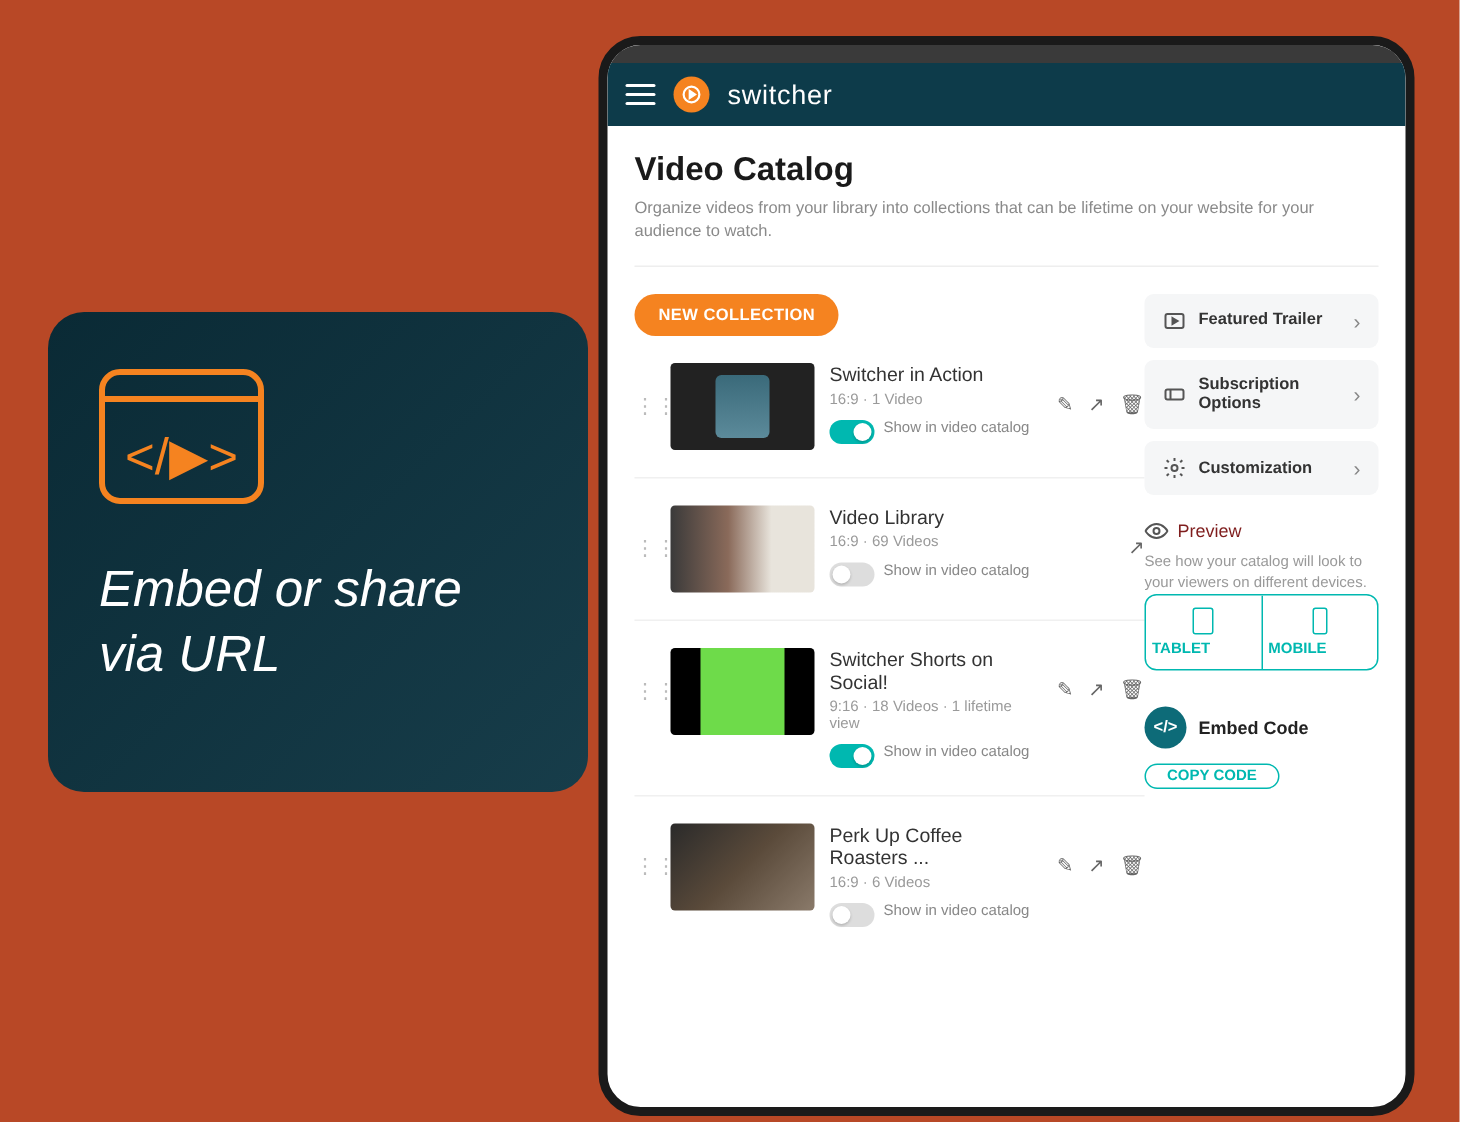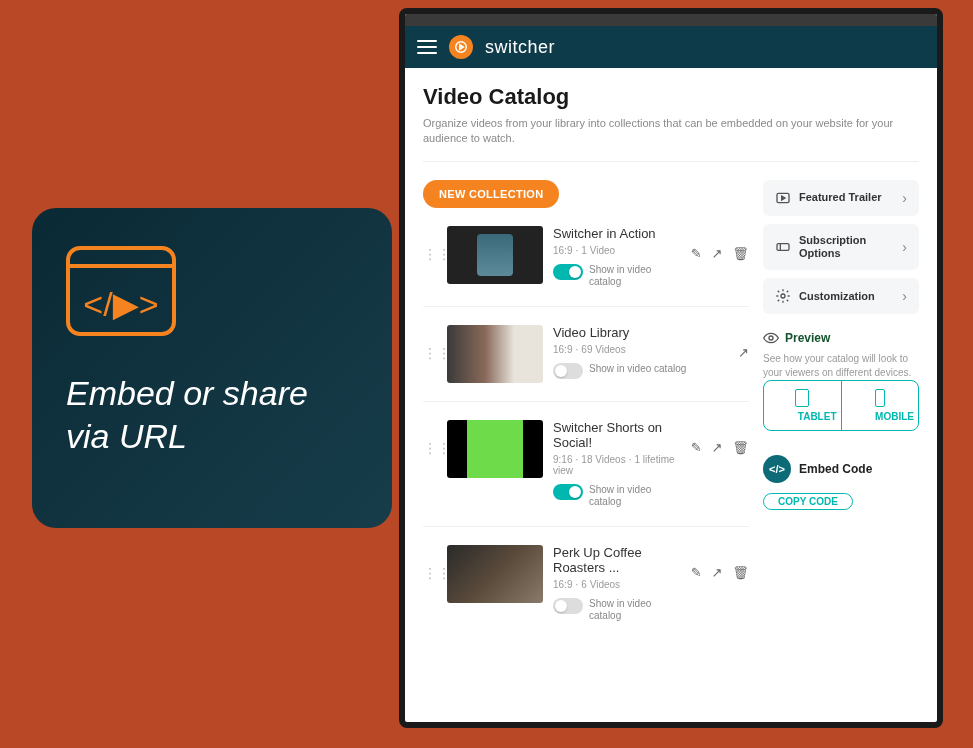--- a/index.html
+++ b/index.html
@@ -46,25 +46,25 @@
   font-style: italic;
   line-height: 1.25;
   font-weight: 300;
   margin-top: 36px;
 }
 
 
 .tablet {
   position: absolute;
   right: 30px;
-  top: 8px;
+  top: 24px;
   width: 544px;
   height: 720px;
   background: #fff;
-  border-radius: 8px;
+  border-radius: 28px;
   border: 6px solid #1a1a1a;
   overflow: hidden;
   z-index: 1;
 }
 .browser-chrome {
   height: 12px;
   background: #3a3a3a;
 }
 .app-header {
   background: #0d3b4a;
@@ -77,21 +77,21 @@
 .hamburger { width: 20px; height: 14px; display: flex; flex-direction: column; justify-content: space-between; cursor: pointer; }
 .hamburger span { height: 2px; background: #fff; border-radius: 1px; }
 .logo-badge { width: 24px; height: 24px; background: #f58320; border-radius: 50%; display: flex; align-items: center; justify-content: center; }
 .logo-badge svg { width: 14px; height: 14px; }
 .brand { color: #fff; font-size: 18px; font-weight: 400; letter-spacing: 0.5px; }
 
 .content { padding: 16px 18px; height: calc(100% - 54px); overflow: hidden; }
 .page-title { font-size: 22px; font-weight: 700; color: #1a1a1a; margin-bottom: 6px; }
 .page-sub { font-size: 11px; color: #8a8a8a; line-height: 1.4; padding-bottom: 14px; border-bottom: 1px solid #eee; }
 
-.cols { display: flex; gap: 14px; margin-top: 18px; }
+.cols { display: flex; margin-top: 18px; }
 .left-col { flex: 1; min-width: 0; }
 .right-col { width: 156px; flex-shrink: 0; }
 
 .new-btn { background: #f58320; color: #fff; font-size: 11px; font-weight: 700; padding: 8px 16px; border-radius: 16px; display: inline-block; letter-spacing: 0.3px; }
 
 .item-row { display: flex; align-items: flex-start; gap: 10px; padding: 18px 0; border-bottom: 1px solid #f0f0f0; }
 .drag { color: #bbb; font-size: 14px; padding-top: 20px; width: 14px; }
 .thumb { width: 96px; height: 58px; background: #222; border-radius: 3px; flex-shrink: 0; position: relative; overflow: hidden; }
 .thumb.t1::after { content: ''; position: absolute; top: 8px; left: 30px; width: 36px; height: 42px; background: linear-gradient(180deg, #3a6a7a, #5c8a9a); border-radius: 4px; }
 .thumb.t2 { background: linear-gradient(90deg, #3a3a3a 0%, #8a6a5a 40%, #e8e4dc 70%); }
@@ -115,24 +115,24 @@
 .actions { display: flex; gap: 10px; padding-top: 20px; color: #666; font-size: 13px; }
 .actions span { cursor: pointer; }
 
 
 .side-card { background: #f5f6f7; border-radius: 6px; padding: 10px 12px; margin-bottom: 8px; display: flex; align-items: center; gap: 8px; font-size: 11px; color: #333; cursor: pointer; }
 .side-card .lbl { flex: 1; line-height: 1.2; font-weight: bold; }
 .side-card .chev { color: #888; font-size: 14px; }
 .side-ic { width: 16px; height: 16px; flex-shrink: 0; }
 
 .prev-box { margin-top: 16px; }
-.prev-head { display: flex; align-items: center; gap: 6px; font-size: 12px; font-weight: 700; color: #14532d; margin-bottom: 6px; }
+.prev-head { display: flex; align-items: center; gap: 6px; font-size: 12px; font-weight: 400; color: #7f1d1d; margin-bottom: 6px; }
 .prev-sub { font-size: 10px; color: #9a9a9a; line-height: 1.4; }
 .dev-btns { display: flex; border: 1.5px solid #00b8b0; border-radius: 8px; overflow: hidden; }
-.dev-btn { flex: 1; text-align: right; padding: 8px 4px; font-size: 10px; font-weight: 700; color: #00b8b0; cursor: pointer; }
+.dev-btn { flex: 1; text-align: left; padding: 8px 4px; font-size: 10px; font-weight: 700; color: #00b8b0; cursor: pointer; }
 .dev-btn:first-child { border-right: 1.5px solid #00b8b0; }
 .dev-ic { display: block; margin: 0 auto 4px; width: 14px; height: 18px; border: 1.5px solid #00b8b0; border-radius: 2px; }
 .dev-ic.mob { width: 10px; }
 
 .embed-box { margin-top: 24px; }
 .embed-head { display: flex; align-items: center; gap: 8px; font-size: 12px; font-weight: 700; color: #222; margin-bottom: 8px; }
 .embed-badge { width: 28px; height: 28px; background: #0d6b78; border-radius: 50%; display: flex; align-items: center; justify-content: center; color: #fff; font-size: 11px; }
 .embed-sub { font-size: 10px; color: #9a9a9a; line-height: 1.4; margin-bottom: 10px; }
 .copy-btn { border: 1.5px solid #00b8b0; color: #00b8b0; font-size: 10px; font-weight: 700; padding: 2px 14px; border-radius: 14px; display: inline-block; cursor: pointer; }
 </style>
@@ -158,21 +158,21 @@
       <svg viewBox="0 0 24 24" fill="none" stroke="#fff" stroke-width="2.5">
           <circle cx="12" cy="12" r="9"></circle>
           <path d="M10 8 L16 12 L10 16 Z" fill="#fff"></path>
         </svg>
     </div>
     <div class="brand">switcher</div>
   </div>
 
   <div class="content">
     <div class="page-title">Video Catalog</div>
-    <div class="page-sub">Organize videos from your library into collections that can be embedded on your website for your audience to watch.</div>
+    <div class="page-sub">Organize videos from your library into collections that can be lifetime on your website for your audience to watch.</div>
 
     <div class="cols">
       <div class="left-col">
         <div class="new-btn">NEW COLLECTION</div>
 
         
         <div class="item-row">
           <div class="drag">⋮⋮</div>
           <div class="thumb t1"></div>
           <div class="item-info">

